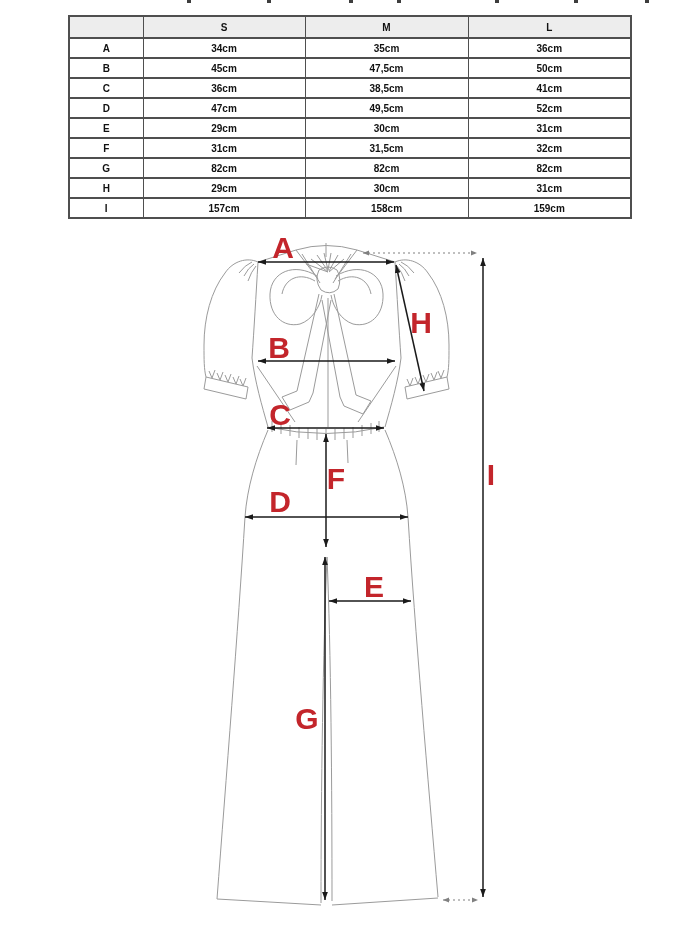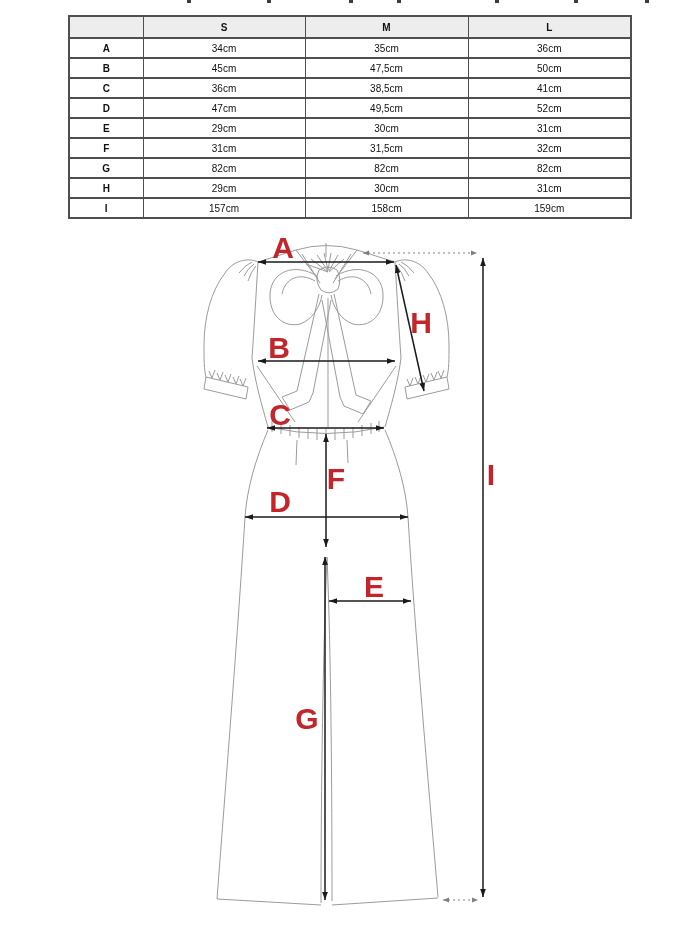--- a/index.html
+++ b/index.html
@@ -14,21 +14,21 @@
     border:2px solid #4f4f4f;
     font-family:"Liberation Sans",sans-serif;
   }
   table.size-table th, table.size-table td{
     border-top:2px solid #4f4f4f;border-bottom:2px solid #4f4f4f;
     border-left:1px solid #4f4f4f;border-right:1px solid #4f4f4f;
     text-align:center;vertical-align:middle;
     font-size:10px;color:#111;padding:0;
   }
   table.size-table th{height:20px;background:#ededed;font-weight:bold;}
-  table.size-table td{height:18px;font-weight:normal;background:#fff;}
+  table.size-table td{height:18px;font-weight:bold;background:#fff;}
   table.size-table td.rowlabel{font-weight:bold;}
   
   .top-frag span{position:absolute;top:0;width:4px;height:3px;background:#3d3d3d;display:block;}
   
   svg.diagram{position:absolute;left:0;top:0;width:700px;height:933px;}
   .garment{stroke:#9b9b9b;stroke-width:1;fill:none;}
   .dim{stroke:#1a1a1a;stroke-width:1.5;fill:none;}
   .dotted{stroke:#808080;stroke-width:1.2;fill:none;stroke-dasharray:2 3;}
   text.dim-label{
     font-family:"Liberation Sans",sans-serif;font-weight:bold;font-size:30px;

